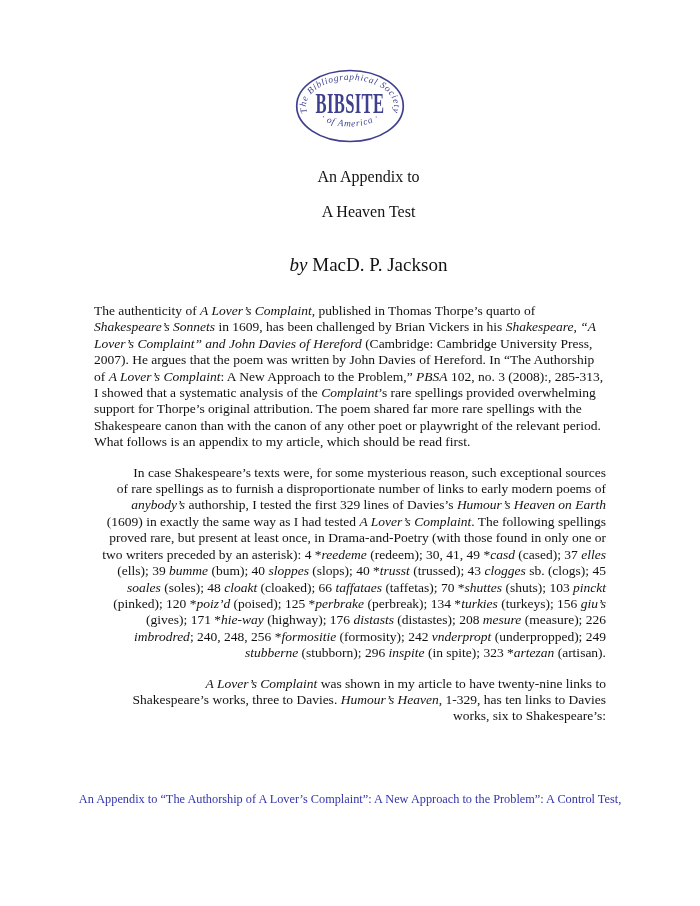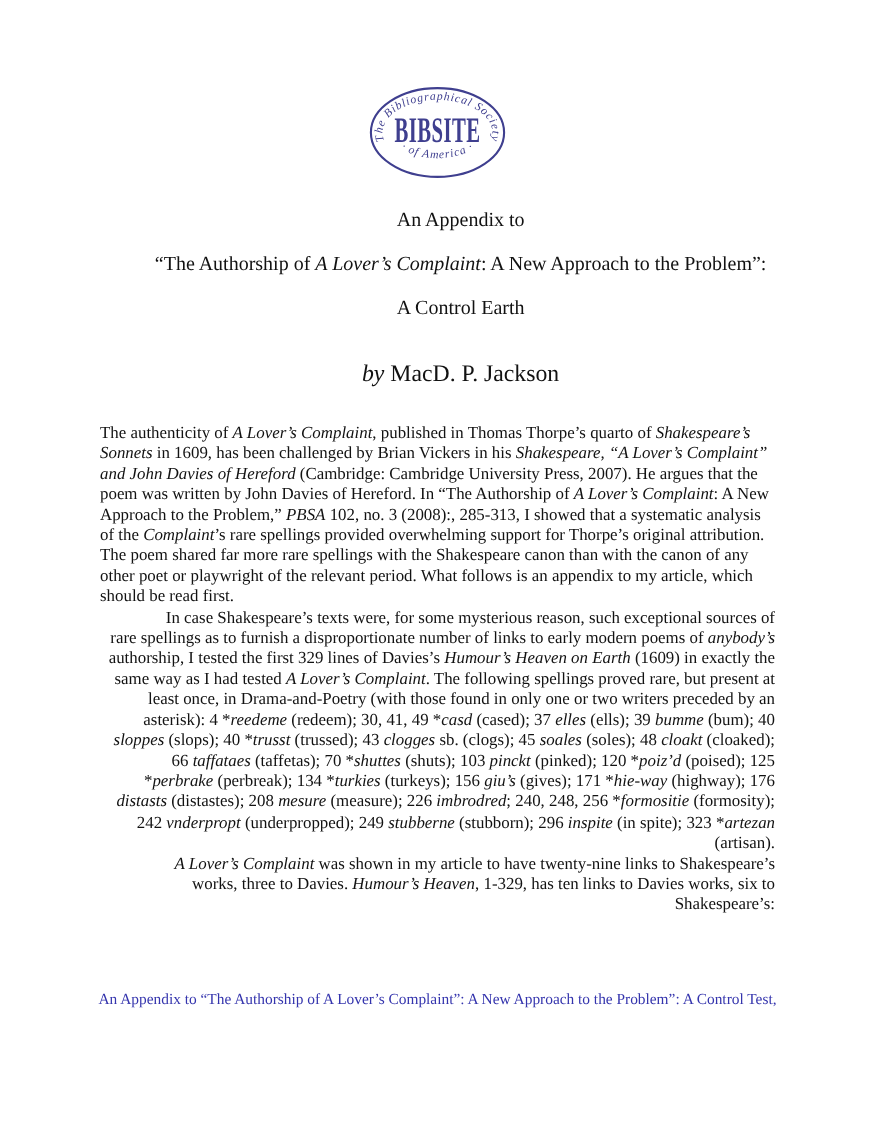--- a/index.html
+++ b/index.html
@@ -29,21 +29,21 @@
   .logo .wordmark { font-family: "Liberation Serif", serif; font-weight: bold; font-size: 24px; letter-spacing: 0.5px; }
   .heading { text-align: center; margin-top: 19px; font-size: 16px; padding-left: 37px; }
   .h-line { margin-bottom: 17px; }
   .byline { margin-top: 33px; font-size: 19px; }
   .body-text {
     margin: 27px 80px 0 80px;
     font-size: 13.5px;
     line-height: 16.4px;
     text-align: left;
   }
-  .body-text p { margin: 0; }
+  .body-text p { margin: 14px; }
   .body-text p.indent { text-indent: 38px; text-align: right; }
   .footer {
     position: absolute;
     left: 40px;
     right: 40px;
     top: 791px;
     text-align: center;
     font-size: 12.3px;
     line-height: 16px;
     color: var(--footer-color);
@@ -63,22 +63,21 @@
       <textPath href="#arcTop" startOffset="50%">The Bibliographical Society</textPath>
     </text>
     <text class="arc-text" text-anchor="middle">
       <textPath href="#arcBottom" startOffset="50%">· of America ·</textPath>
     </text>
     <text class="wordmark" text-anchor="middle" transform="translate(65,54) scale(0.74,1.28)" x="0" y="0">BIBSITE</text>
   </svg>
 
   <div class="heading">
     <div class="h-line">An Appendix to</div>
-    <div class="h-line">“The Authorship of <i>A Lover’s Complaint</i>: A New Approach to the Problem”:</div>
-    <div class="h-line">A Control Earth</div>
+    <div class="h-line">A Heaven Test</div>
     <div class="byline"><i>by</i> MacD. P. Jackson</div>
   </div>
 
   <div class="body-text">
       <p>The authenticity of <i>A Lover’s Complaint</i>, published in Thomas Thorpe’s quarto of <i>Shakespeare’s Sonnets</i> in 1609, has been challenged by Brian Vickers in his <i>Shakespeare, “A Lover’s Complaint” and John Davies of Hereford</i> (Cambridge: Cambridge University Press, 2007). He argues that the poem was written by John Davies of Hereford. In “The Authorship of <i>A Lover’s Complaint</i>: A New Approach to the Problem,” <i>PBSA</i> 102, no. 3 (2008):, 285-313, I showed that a systematic analysis of the <i>Complaint</i>’s rare spellings provided overwhelming support for Thorpe’s original attribution. The poem shared far more rare spellings with the Shakespeare canon than with the canon of any other poet or playwright of the relevant period. What follows is an appendix to my article, which should be read first.</p>
       <p class="indent">In case Shakespeare’s texts were, for some mysterious reason, such exceptional sources of rare spellings as to furnish a disproportionate number of links to early modern poems of <i>anybody’s</i> authorship, I tested the first 329 lines of Davies’s <i>Humour’s Heaven on Earth</i> (1609) in exactly the same way as I had tested <i>A Lover’s Complaint</i>. The following spellings proved rare, but present at least once, in Drama-and-Poetry (with those found in only one or two writers preceded by an asterisk): 4 *<i>reedeme</i> (redeem); 30, 41, 49 *<i>casd</i> (cased); 37 <i>elles</i> (ells); 39 <i>bumme</i> (bum); 40 <i>sloppes</i> (slops); 40 *<i>trusst</i> (trussed); 43 <i>clogges</i> sb. (clogs); 45 <i>soales</i> (soles); 48 <i>cloakt</i> (cloaked); 66 <i>taffataes</i> (taffetas); 70 *<i>shuttes</i> (shuts); 103 <i>pinckt</i> (pinked); 120 *<i>poiz’d</i> (poised); 125 *<i>perbrake</i> (perbreak); 134 *<i>turkies</i> (turkeys); 156 <i>giu’s</i> (gives); 171 *<i>hie-way</i> (highway); 176 <i>distasts</i> (distastes); 208 <i>mesure</i> (measure); 226 <i>imbrodred</i>; 240, 248, 256 *<i>formositie</i> (formosity); 242 <i>vnderpropt</i> (underpropped); 249 <i>stubberne</i> (stubborn); 296 <i>inspite</i> (in spite); 323 *<i>artezan</i> (artisan).</p>
       <p class="indent"><i>A Lover’s Complaint</i> was shown in my article to have twenty-nine links to Shakespeare’s works, three to Davies. <i>Humour’s Heaven</i>, 1-329, has ten links to Davies works, six to Shakespeare’s:</p>
     </div>
 
   <div class="footer">

